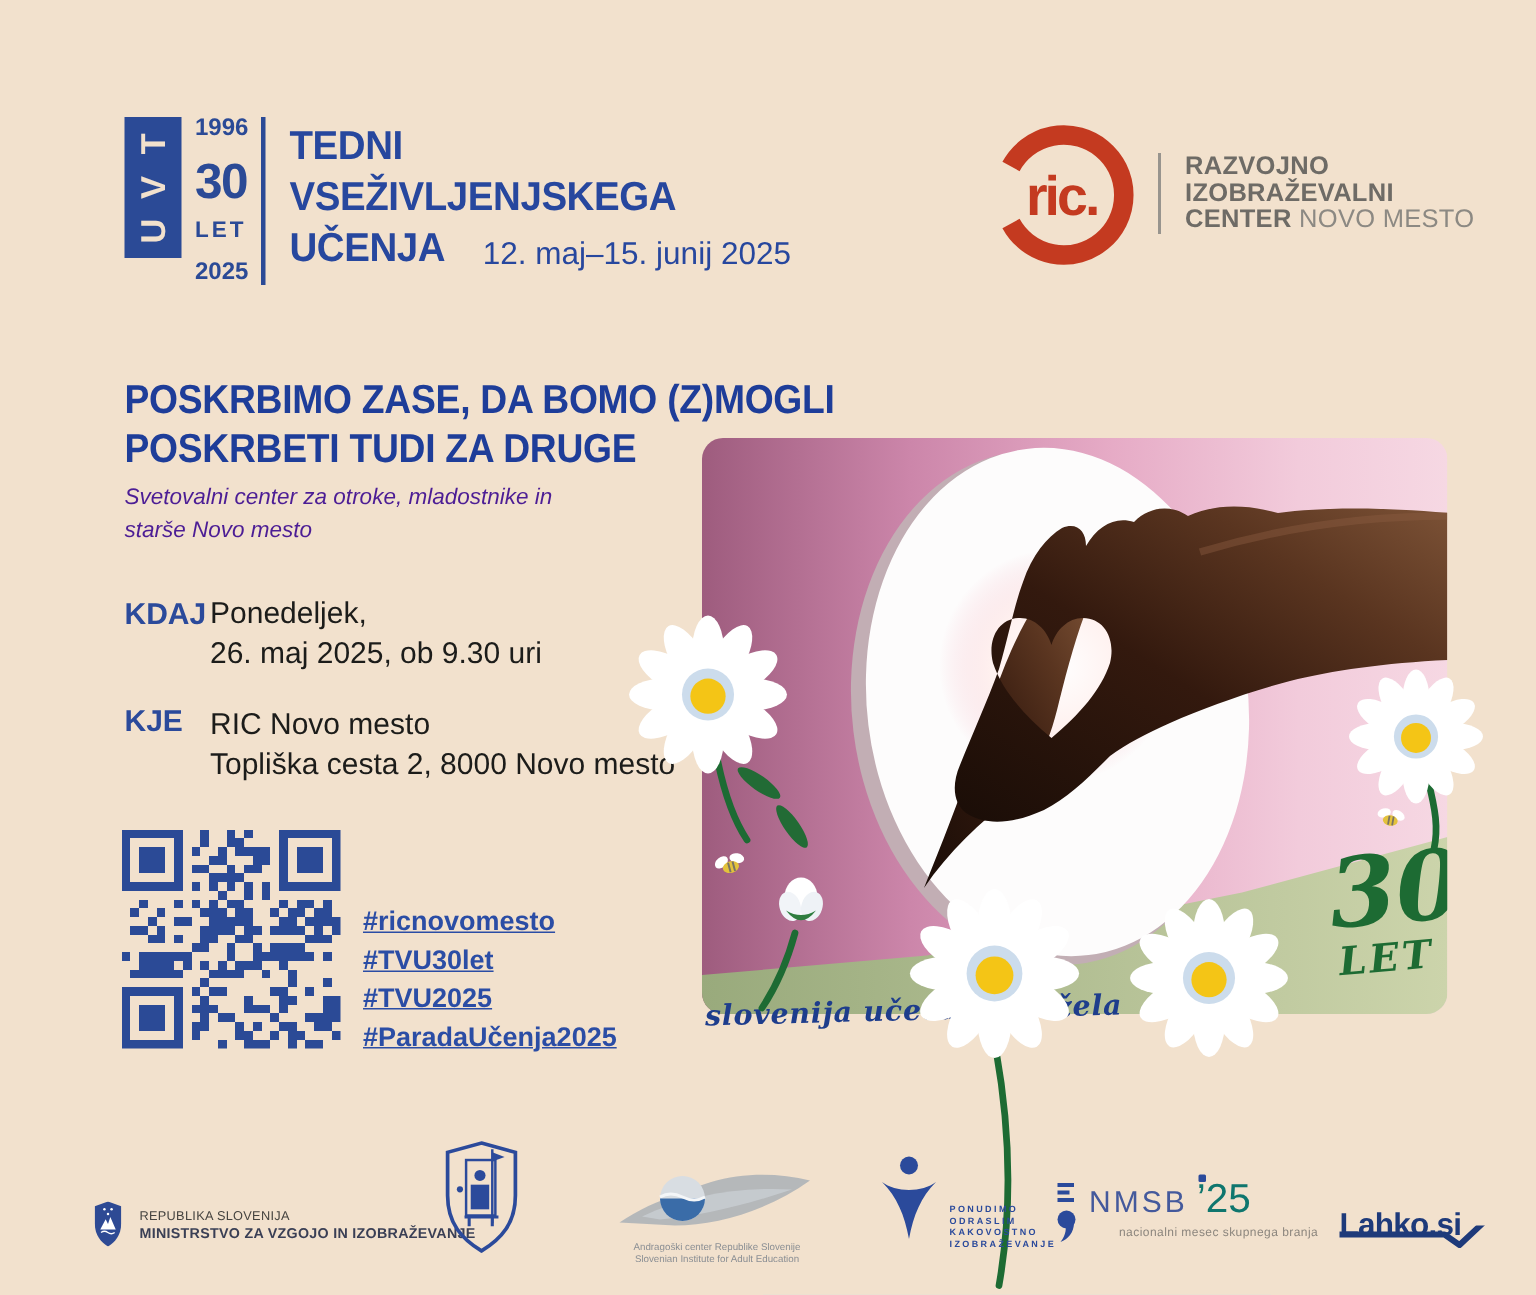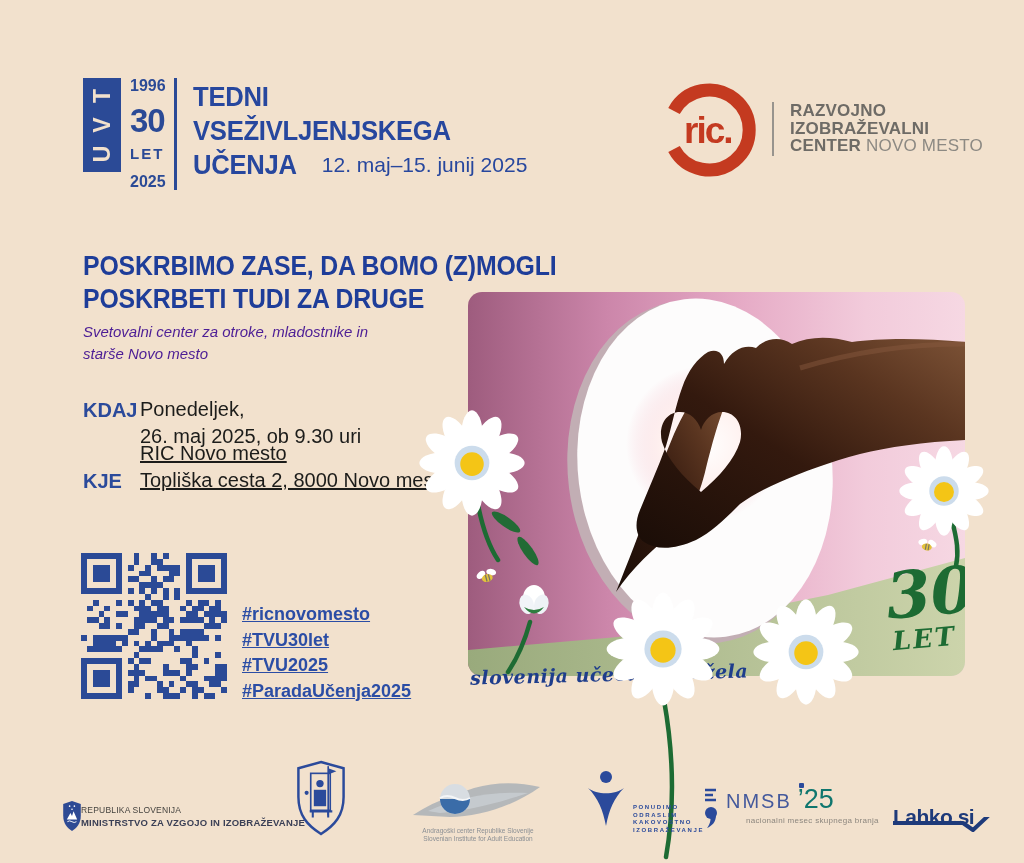--- a/index.html
+++ b/index.html
@@ -28,21 +28,21 @@
   }
   .tvu-y   { font-size:16px; font-weight:bold; line-height:16px; }
   .tvu-30  { font-size:33px; font-weight:800; line-height:28px; letter-spacing:-1px; }
   .tvu-let { font-size:15px; font-weight:bold; letter-spacing:2px; line-height:14px; }
   .tvu-title { margin-left:16px; padding-top:2px; }
   .tvu-title .tl {
     color:#27479e; font-size:27px; font-weight:800; line-height:34px;
     letter-spacing:-0.3px; transform:scaleX(0.95); transform-origin:left;
     white-space:nowrap;
   }
-  .tl-row { display:flex; align-items:center; }
+  .tl-row { display:flex; align-items:flex-end; }
   .tvu-date { color:#27479e; font-size:21px; font-weight:400; margin-left:20px; white-space:nowrap; }
 
   
   .ric { position:absolute; left:658px; top:78px; display:flex; }
   .ric-divider { width:2px; height:54px; background:#98948e; margin:24px 16px 0 14px; }
   .ric-name { margin-top:24px; }
   .ric-name div { font-size:17px; line-height:17.5px; font-weight:bold; color:#6e6b66; letter-spacing:0.2px; white-space:nowrap; }
   .ric-name .nm { font-weight:400; color:#8c8983; }
 
   
@@ -50,41 +50,41 @@
   .event-title div {
     color:#1e3d99; font-size:27px; font-weight:800; line-height:33px;
     letter-spacing:-0.2px; transform:scaleX(0.92); transform-origin:left; white-space:nowrap;
   }
   .event-sub { position:absolute; left:83px; top:321px; font-style:italic; font-size:15px; line-height:22px; color:#4c1d95; }
   .row-label { position:absolute; color:#2b4a9b; font-weight:bold; font-size:20px; }
   .row-value { position:absolute; font-size:20px; line-height:27px; color:#1c1c1a; }
   .lbl-kdaj { left:83px; top:399px; }
   .val-kdaj { left:140px; top:396px; }
   .lbl-kje  { left:83px; top:470px; }
-  .val-kje  { left:140px; top:440px;text-decoration:underline; }
+  .val-kje  { left:140px; top:470px; }
 
   
   .qr { position:absolute; left:81px; top:553px; width:146px; height:146px; }
   .hashtags { position:absolute; left:242px; top:602px; list-style:none; }
   .hashtags li { color:#2b4da5; font-size:18px; font-weight:600; line-height:25.5px;text-decoration:underline; }
 
   
   .photo { position:absolute; left:468px; top:292px; width:497px; height:384px; border-radius:14px; overflow:hidden; }
 
   .tagline {
     position:absolute; left:470px; top:663px;
     font-family:"DejaVu Serif", serif; font-style:italic; font-weight:bold;
     font-size:19px; color:#1e3d8c; transform:rotate(-1.5deg); letter-spacing:0.5px;
   }
 
   .overlay { position:absolute; left:0; top:0; pointer-events:none; }
 
   
   .ministry { position:absolute; left:63px; top:801px; display:flex; align-items:center; }
-  .ministry-text { }
+  .ministry-text { margin-left:12px; }
   .ministry-text .l1 { font-size:8.5px; color:#45433f; letter-spacing:0.2px; }
   .ministry-text .l2 { font-size:9.5px; font-weight:bold; color:#3a3f55; letter-spacing:0.2px; margin-top:2px; }
   .nm-coat { position:absolute; left:296px; top:760px; }
   .acs { position:absolute; left:403px; top:781px; width:150px; text-align:center; }
   .acs .t { font-size:6.5px; color:#8b8f94; line-height:7.5px; }
   .poki { position:absolute; left:585px; top:770px; display:flex; }
   .poki-text { margin-top:34px; margin-left:6px; }
   .poki-text div { font-size:6px; font-weight:bold; color:#2b4a9b; letter-spacing:1.6px; line-height:7.5px; }
   .nmsb { position:absolute; left:704px; top:784px; display:flex; }
   .nmsb-main { margin-left:6px; }

